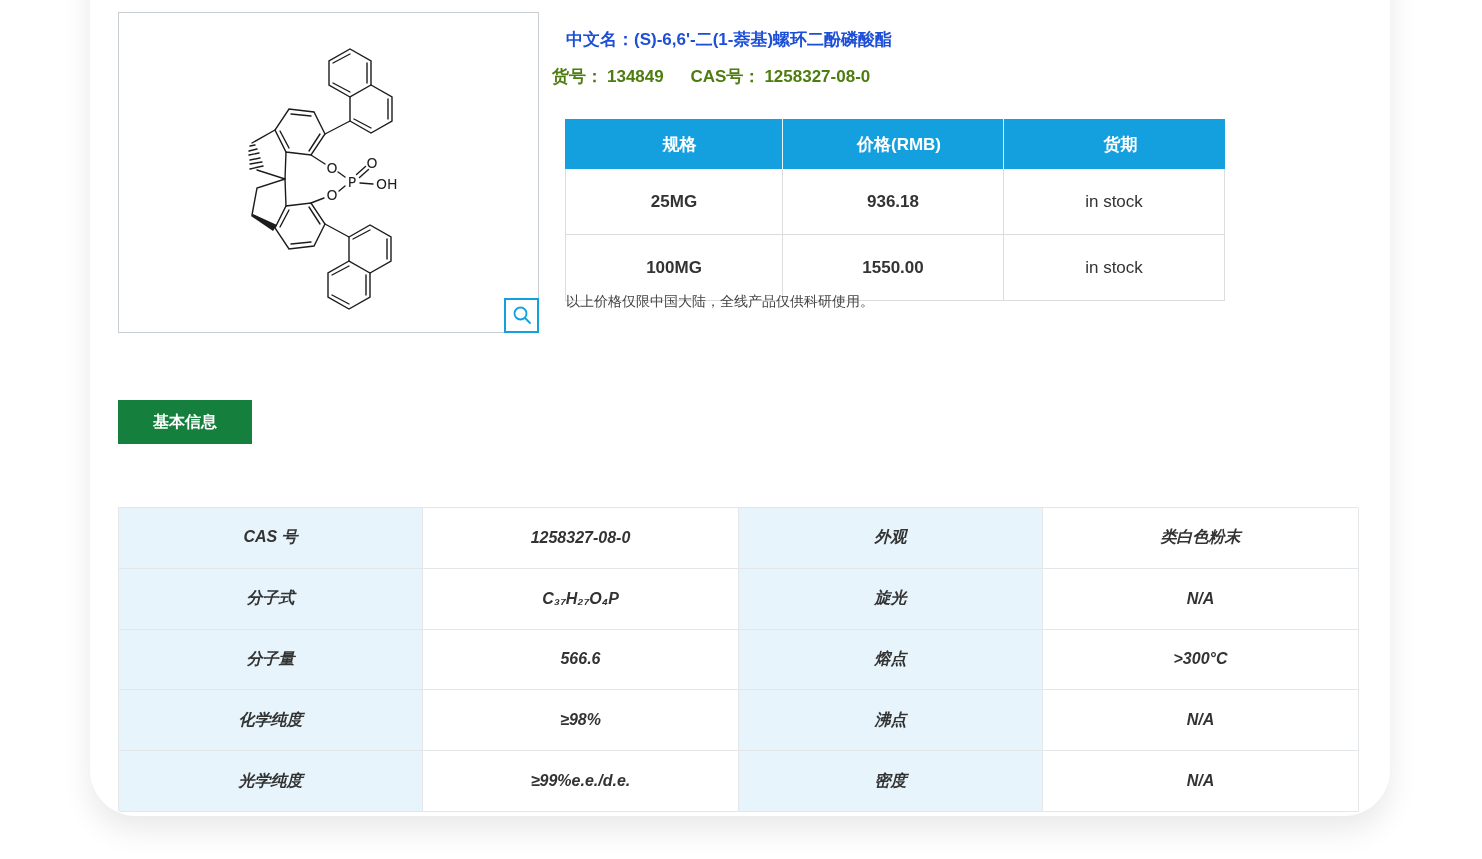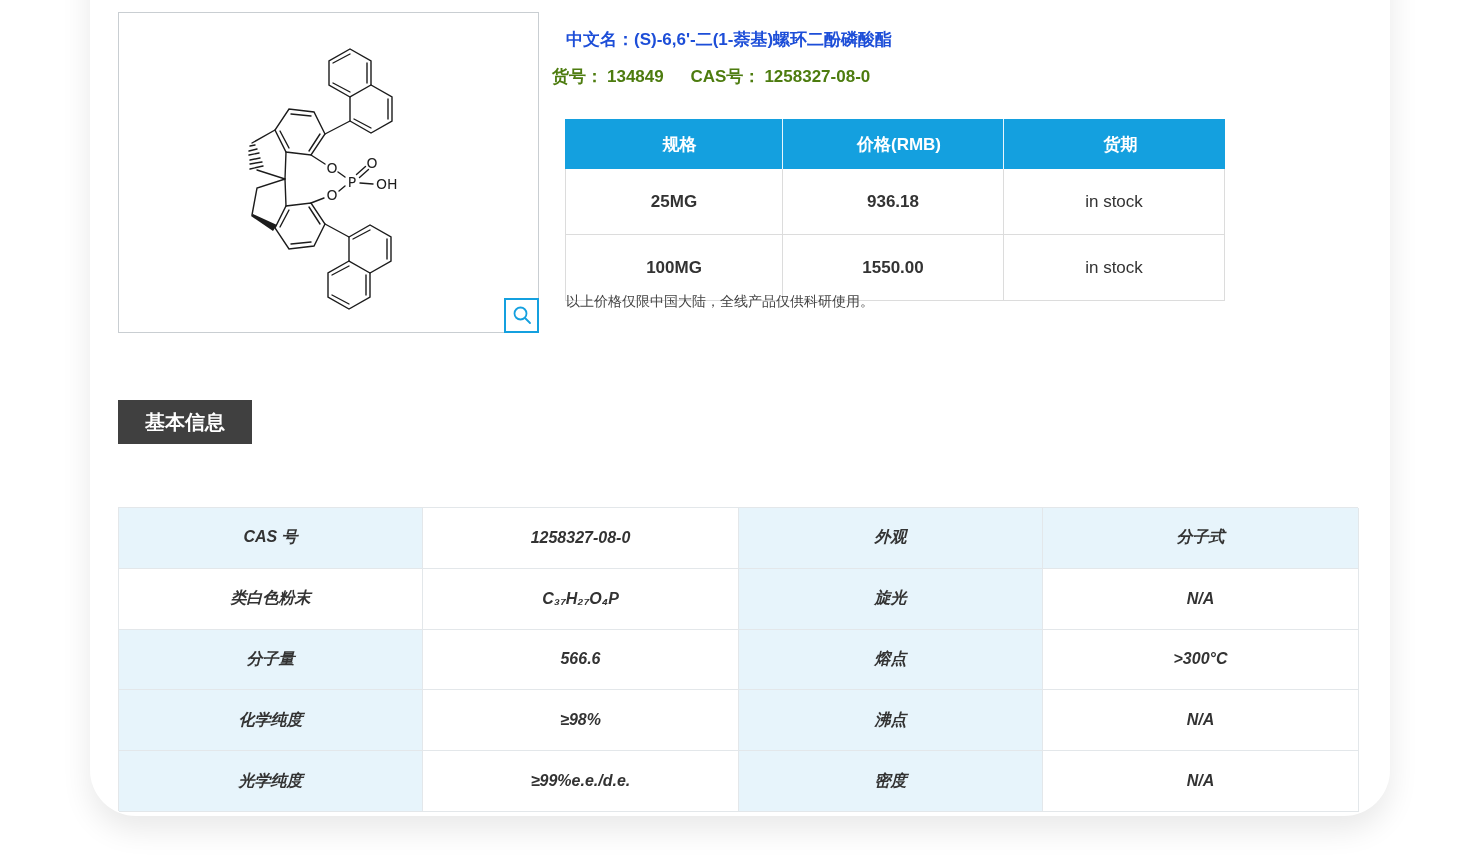--- a/index.html
+++ b/index.html
@@ -37,21 +37,21 @@
   .pt-hcell:last-child { border-right:none; }
   .pt-body { border-left:1px solid #dcdcdc; }
   .pt-row { display:grid; grid-template-columns:217px 221px 221px; height:66px; }
   .pt-cell { background:#fff; display:flex; align-items:center; justify-content:center;
              border-right:1px solid #dcdcdc; border-bottom:1px solid #dcdcdc; color:#333; font-weight:bold; }
   .pt-cell.stock { font-weight:normal; }
   .price-note { position:absolute; left:566px; top:277px; font-size:14px; color:#444;margin-top:16px; }
 
   
   .tab-basic { position:absolute; left:118px; top:400px; width:134px; height:44px;
-               background:#404040; color:#fff; font-size:20px; font-weight:bold;
+               background:#15803d; color:#fff; font-size:16px; font-weight:bold;
                display:flex; align-items:center; justify-content:center; cursor:pointer; }
 
   
   .info-table { position:absolute; left:118px; top:507px; width:1240px; height:304px;
                 display:grid; grid-template-columns:304px 316px 304px 316px;
                 grid-auto-rows:60.8px; border-top:1px solid #e3e7ea; border-left:1px solid #e3e7ea;
                 font-size:16px; }
   .it-cell { display:flex; align-items:center; justify-content:center;
              border-right:1px solid #e3e7ea; border-bottom:1px solid #e3e7ea; background:#fff;font-style:italic; }
   .it-label { background:#E7F4FB; font-weight:bold; color:#333; }
@@ -158,23 +158,23 @@
     </div>
   </div>
   <div class="price-note">以上价格仅限中国大陆，全线产品仅供科研使用。</div>
 
   <div class="tab-basic">基本信息</div>
 
   <div class="info-table">
     <div class="it-cell it-label">CAS 号</div>
     <div class="it-cell it-value">1258327-08-0</div>
     <div class="it-cell it-label">外观</div>
+    <div class="it-cell it-value">类白色粉末</div>
+
     <div class="it-cell it-label">分子式</div>
-
-    <div class="it-cell it-value">类白色粉末</div>
     <div class="it-cell it-value">C₃₇H₂₇O₄P</div>
     <div class="it-cell it-label">旋光</div>
     <div class="it-cell it-value">N/A</div>
 
     <div class="it-cell it-label">分子量</div>
     <div class="it-cell it-value">566.6</div>
     <div class="it-cell it-label">熔点</div>
     <div class="it-cell it-value">&gt;300°C</div>
 
     <div class="it-cell it-label">化学纯度</div>

